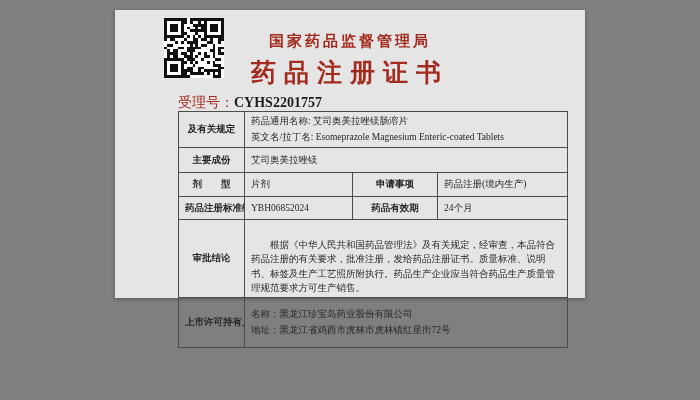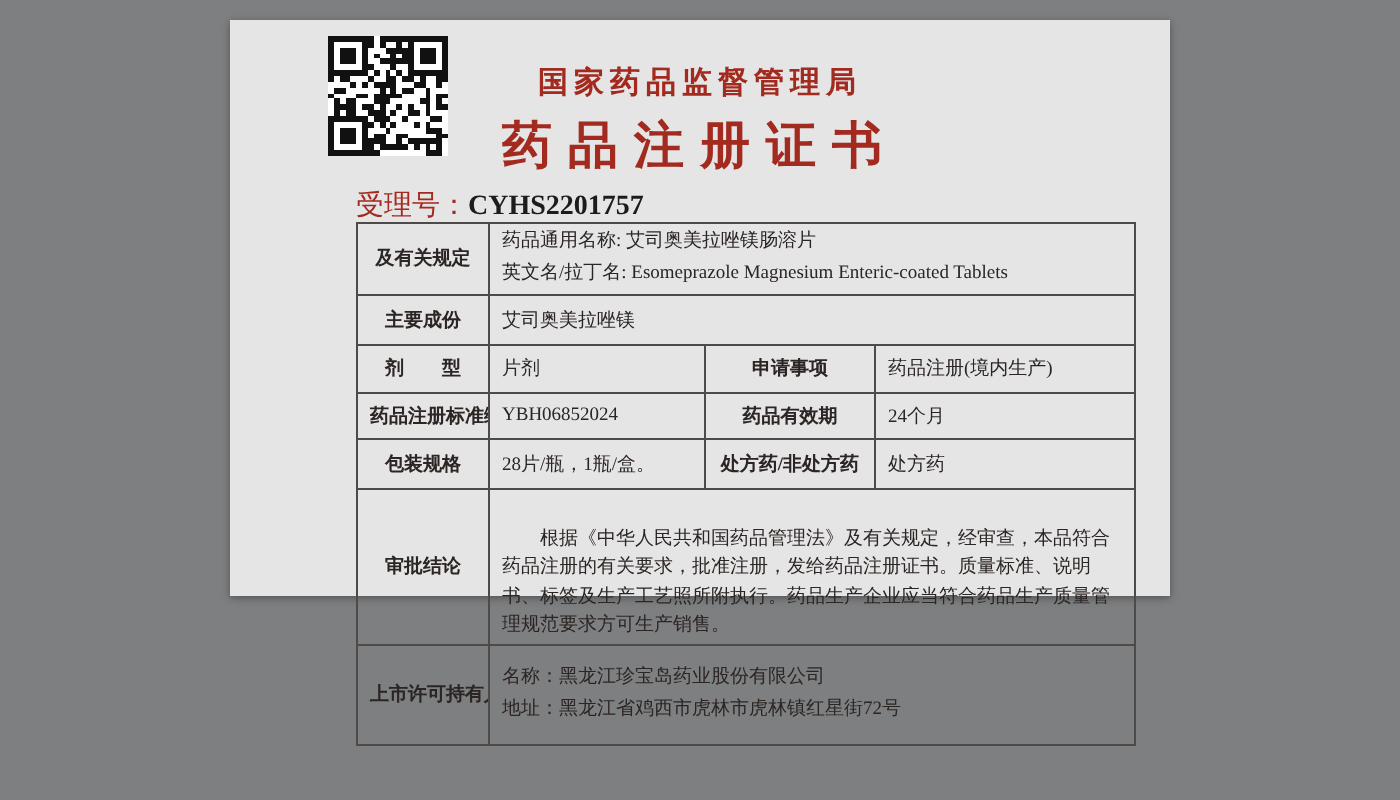--- a/index.html
+++ b/index.html
@@ -346,26 +346,20 @@
       <td>片剂</td>
       <td class="lbl">申请事项</td>
       <td>药品注册(境内生产)</td>
     </tr>
     <tr class="r5">
       <td class="lbl small-lbl">药品注册标准编号</td>
       <td>YBH06852024</td>
       <td class="lbl">药品有效期</td>
       <td>24个月</td>
     </tr>
-    <tr class="r6">
-      <td class="lbl">包装规格</td>
-      <td>28片/瓶，1瓶/盒。</td>
-      <td class="lbl small-lbl">处方药/非处方药</td>
-      <td>处方药</td>
-    </tr>
     <tr class="r7">
       <td class="lbl">审批结论</td>
       <td colspan="3" class="para">
         <div class="indent">根据《中华人民共和国药品管理法》及有关规定，经审查，本品符合药品注册的有关要求，批准注册，发给药品注册证书。质量标准、说明书、标签及生产工艺照所附执行。药品生产企业应当符合药品生产质量管理规范要求方可生产销售。</div>
       </td>
     </tr>
     <tr class="r8">
       <td class="lbl small-lbl">上市许可持有人</td>
       <td colspan="3" class="two-line">
         <div>名称：黑龙江珍宝岛药业股份有限公司</div>

